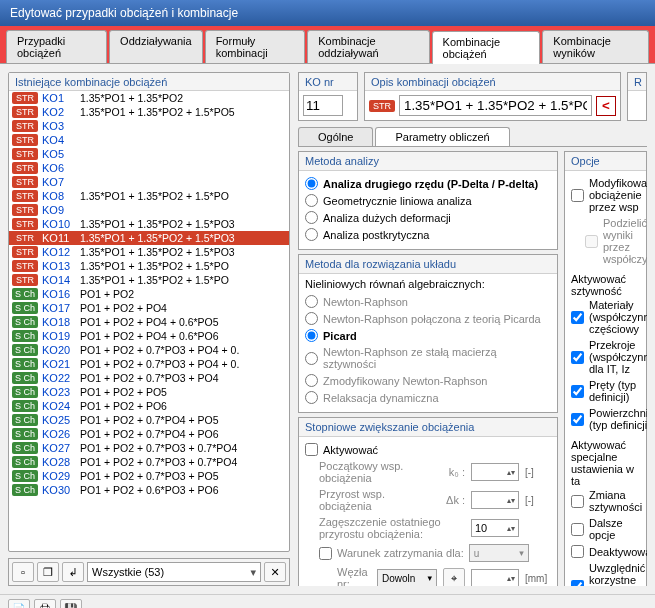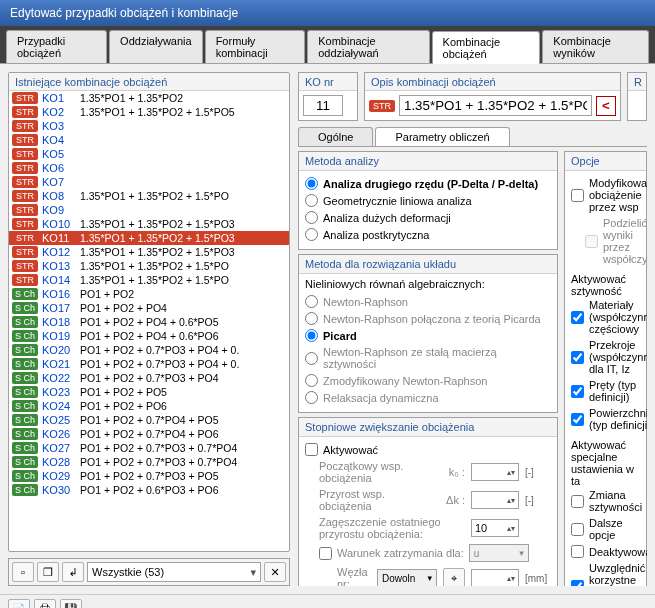--- a/index.html
+++ b/index.html
@@ -1,18 +1,18 @@
 <!DOCTYPE html>
 <html><head>
 <meta charset="utf-8">
 <style>
   * { box-sizing: border-box; margin: 0; padding: 0; }
   body { font-family: Tahoma, Arial, sans-serif; font-size: 11px; background: #f0f0f0; color: #000; width: 655px; height: 608px; overflow: hidden; }
   .titlebar { background: linear-gradient(#4a7ec8, #2a5a9e); color: #fff; padding: 6px 10px; font-size: 12px; }
-  .tabstrip { display: flex; border-bottom: 1px solid #a0a0a0; background: #404040; padding: 4px 6px 0; gap: 2px; }
+  .tabstrip { display: flex; border-bottom: 1px solid #a0a0a0; background: #ef4444; padding: 4px 6px 0; gap: 2px; }
   .tab { padding: 4px 10px; border: 1px solid #a0a0a0; border-bottom: none; background: #e8e8e8; border-radius: 3px 3px 0 0; cursor: pointer; }
   .tab.active { background: #fff; position: relative; top: 1px; }
   .workarea { display: flex; gap: 8px; padding: 8px; height: 530px; }
   .left-col { width: 282px; display: flex; flex-direction: column; }
   .groupbox { border: 1px solid #a0a0a0; border-radius: 2px; margin-bottom: 6px; background: #fff; }
   .groupbox-title { padding: 3px 6px 2px; color: #2a5a9e; font-weight: normal; background: #f4f4f4; border-bottom: 1px solid #d0d0d0; }
   .listbox { height: 438px; overflow-y: scroll; overflow-x: scroll; background: #fff; }
   .list-row { display: flex; align-items: center; gap: 4px; padding: 1px 3px; white-space: nowrap; cursor: pointer; }
   .list-row.selected { background: #d04028; color: #fff; }
   .badge { display: inline-block; width: 26px; text-align: center; font-size: 9px; padding: 1px 0; border-radius: 2px; color: #fff; }
@@ -23,21 +23,21 @@
   .formula { font-size: 10.5px; }
   .toolbar-bottom { display: flex; align-items: center; gap: 3px; padding: 3px; border: 1px solid #a0a0a0; background: #f4f4f4; }
   .tbtn { width: 22px; height: 20px; border: 1px solid #b0b0b0; background: #f8f8f8; border-radius: 2px; font-size: 11px; cursor: pointer; display:flex; align-items:center; justify-content:center; }
   .dropdown { flex: 1; border: 1px solid #a0a0a0; height: 20px; display:flex; align-items:center; padding: 0 4px; background: #fff; }
   .dropdown::after { content: '▾'; margin-left: auto; color: #555; }
   .right-col { flex: 1; display: flex; flex-direction: column; overflow: hidden; }
   .top-row { display: flex; gap: 6px; margin-bottom: 6px; }
   .mini-group { border: 1px solid #a0a0a0; background: #fff; flex-shrink: 0; }
   .mini-group .groupbox-title { font-size: 11px; }
   .ko-nr { width: 60px; }
-  .ko-nr input { width: 40px; margin: 4px; padding: 2px; border: 1px solid #a0a0a0; text-align: center; }
+  .ko-nr input { width: 40px; margin: 4px; padding: 2px; border: 1px solid #a0a0a0; text-align: left; }
   .opis { flex: 1; display: flex; flex-direction: column; }
   .opis-row { display:flex; align-items:center; gap:4px; padding:4px; }
   .opis-row input { flex:1; padding:2px 4px; border: 1px solid #a0a0a0; }
   .redbtn { width: 20px; height: 20px; border: 1px solid #a00; color: #c00; background: #fff; font-weight: bold; cursor: pointer; }
   .subtabs { display:flex; gap:2px; border-bottom: 1px solid #a0a0a0; margin-bottom:4px; }
   .subtab { padding: 3px 19px; border: 1px solid #a0a0a0; border-bottom: none; background: #e8e8e8; border-radius: 3px 3px 0 0; cursor: pointer; }
   .subtab.active { background: #fff; }
   .params-body { display:flex; gap:6px; flex:1; overflow:hidden; }
   .params-left { width: 260px; display:flex; flex-direction:column; gap:4px; }
   .params-right { flex:1; display:flex; flex-direction:column; gap:6px; overflow:hidden; }

